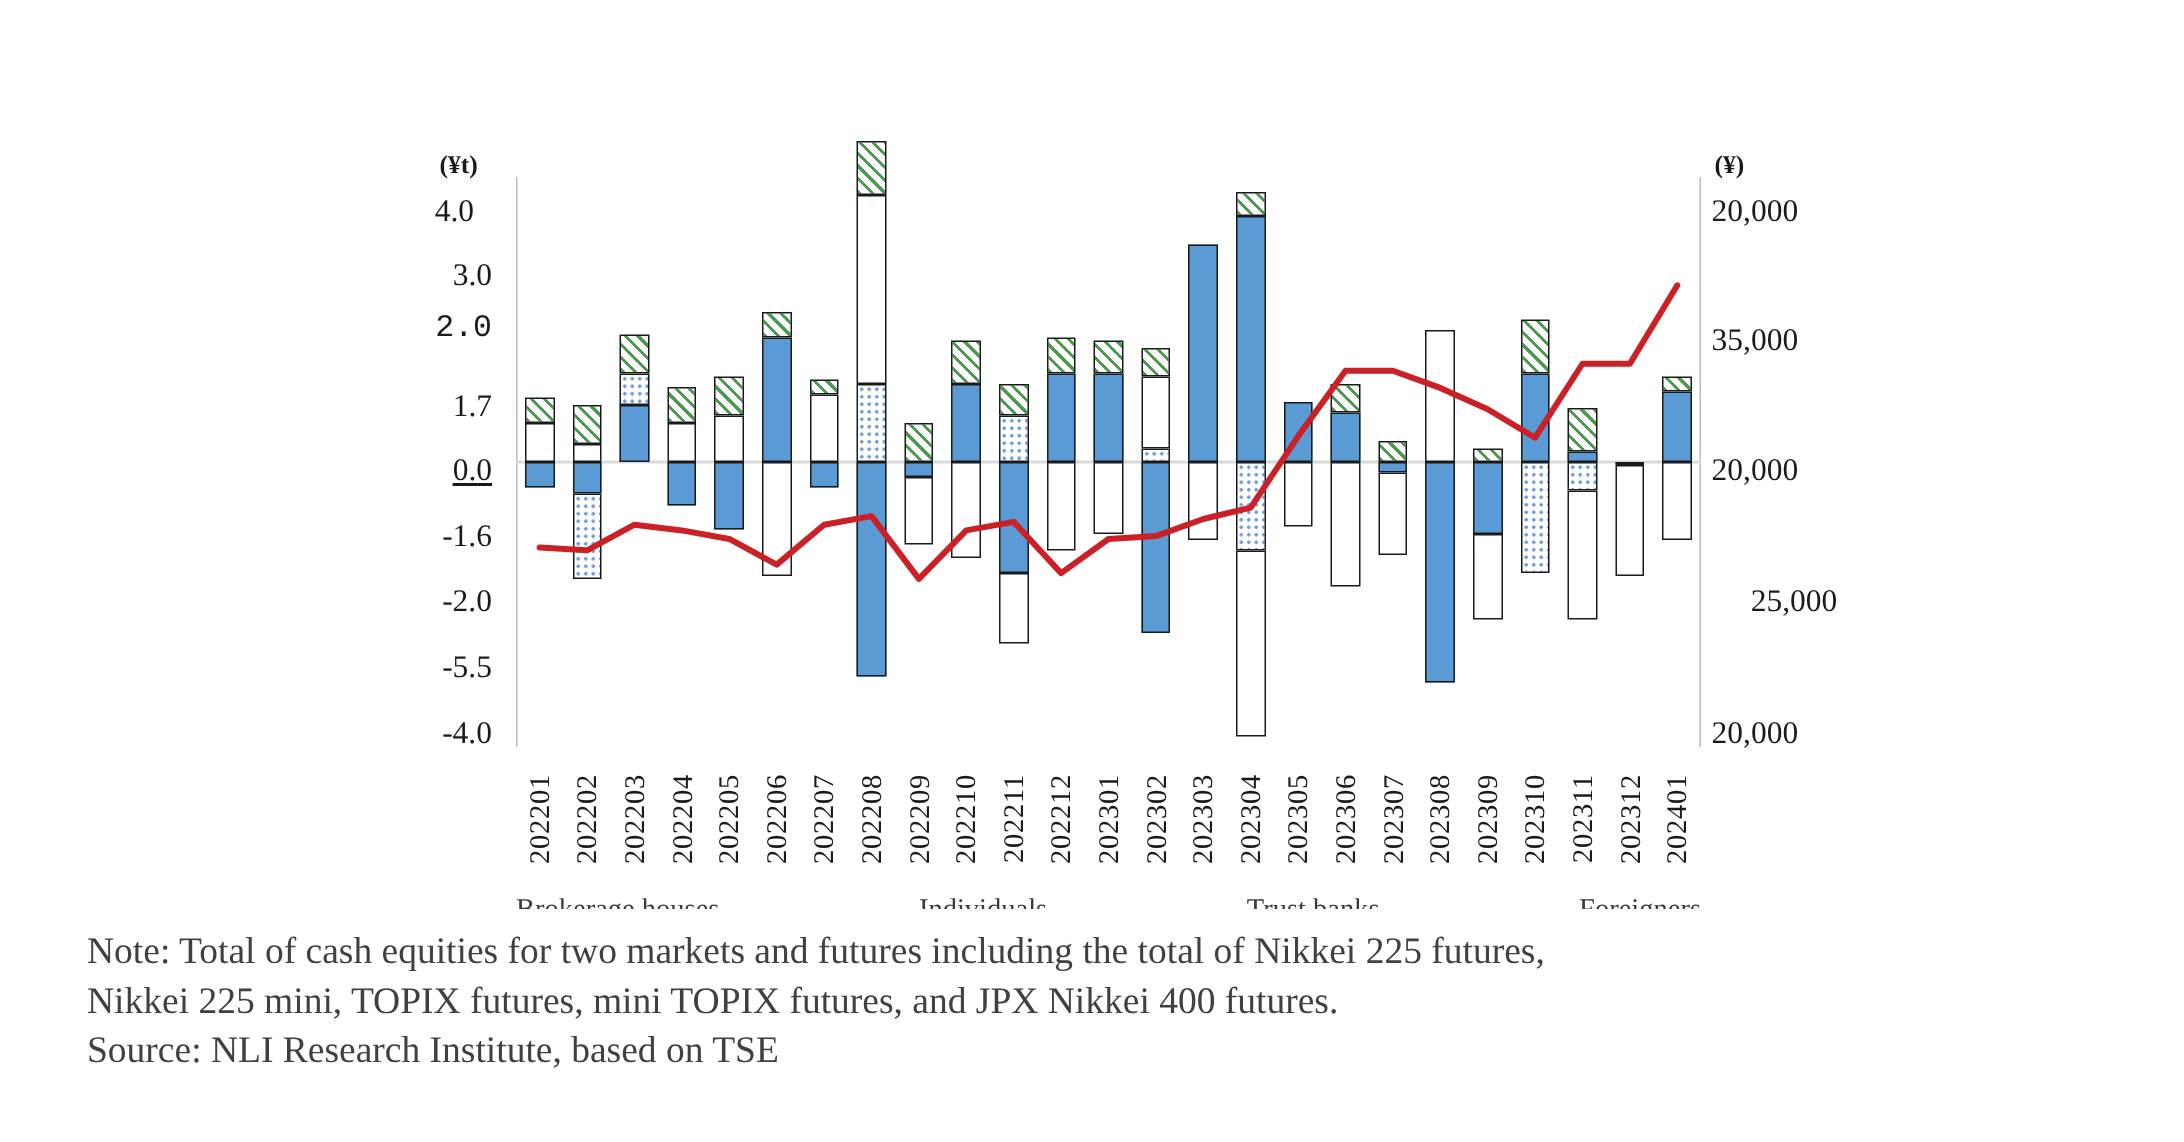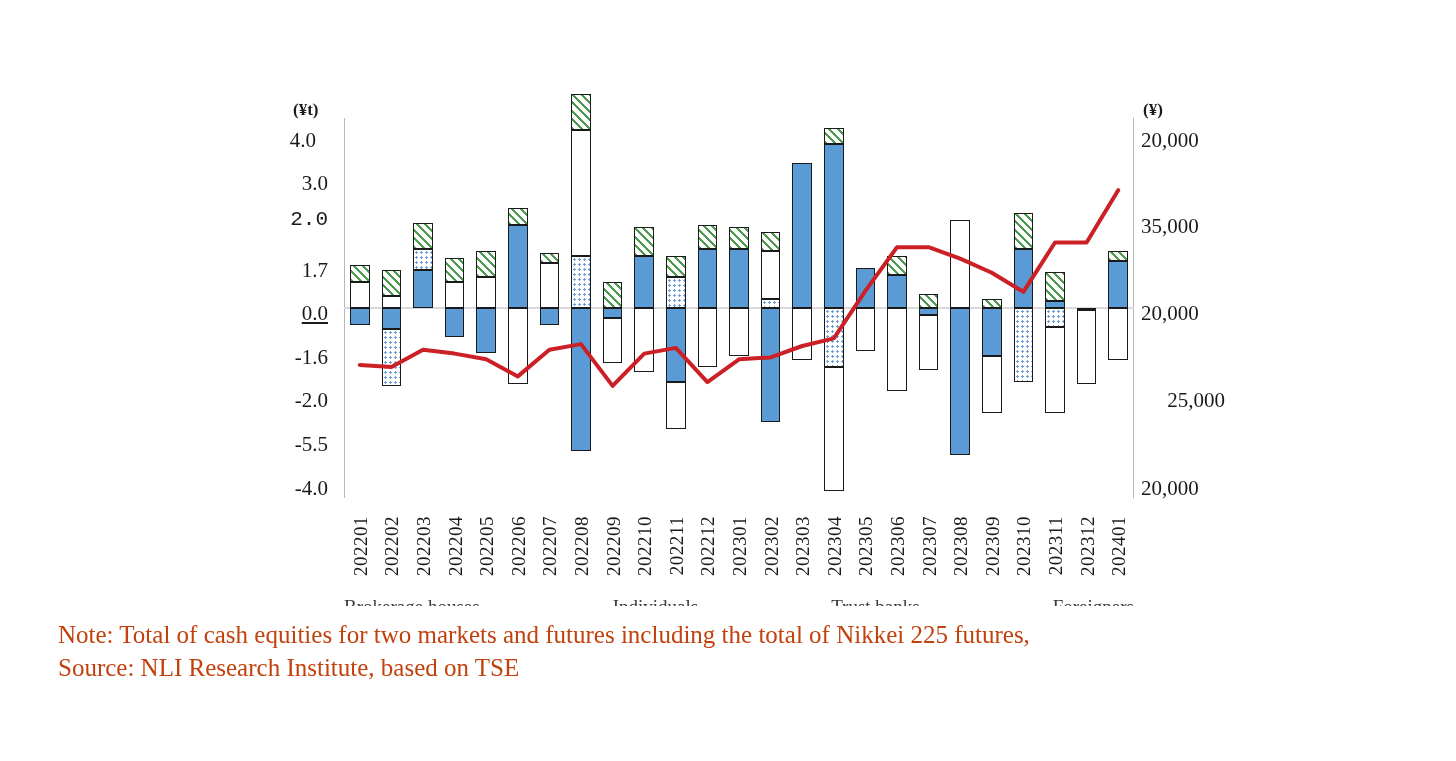--- a/index.html
+++ b/index.html
@@ -138,21 +138,21 @@
   }
 
   #notes {
     position: absolute;
     left: 58px;
     top: 618px;
     width: 1370px;
     font-size: 25px;
     line-height: 1.32;
     font-family: "Liberation Serif", serif;
-    color: #c2410c;
+    color: #404040;
   }
   #notes div { white-space: nowrap; }
 </style>
 </head>
 <body>
 
 <div id="page">
 
 
   <div class="axis-unit" style="left:293px; top:100px;">(¥t)</div>
@@ -342,16 +342,17 @@
 
   <div id="legend-strip">
     <span class="lg">Brokerage houses</span>
     <span class="lg">Individuals</span>
     <span class="lg">Trust banks</span>
     <span class="lg">Foreigners</span>
   </div>
 
   <div id="notes">
     <div>Note: Total of cash equities for two markets and futures including the total of Nikkei 225 futures,</div>
+    <div>Nikkei 225 mini, TOPIX futures, mini TOPIX futures, and JPX Nikkei 400 futures.</div>
     <div>Source: NLI Research Institute, based on TSE</div>
   </div>
 
 </div>
 
 </body></html>

